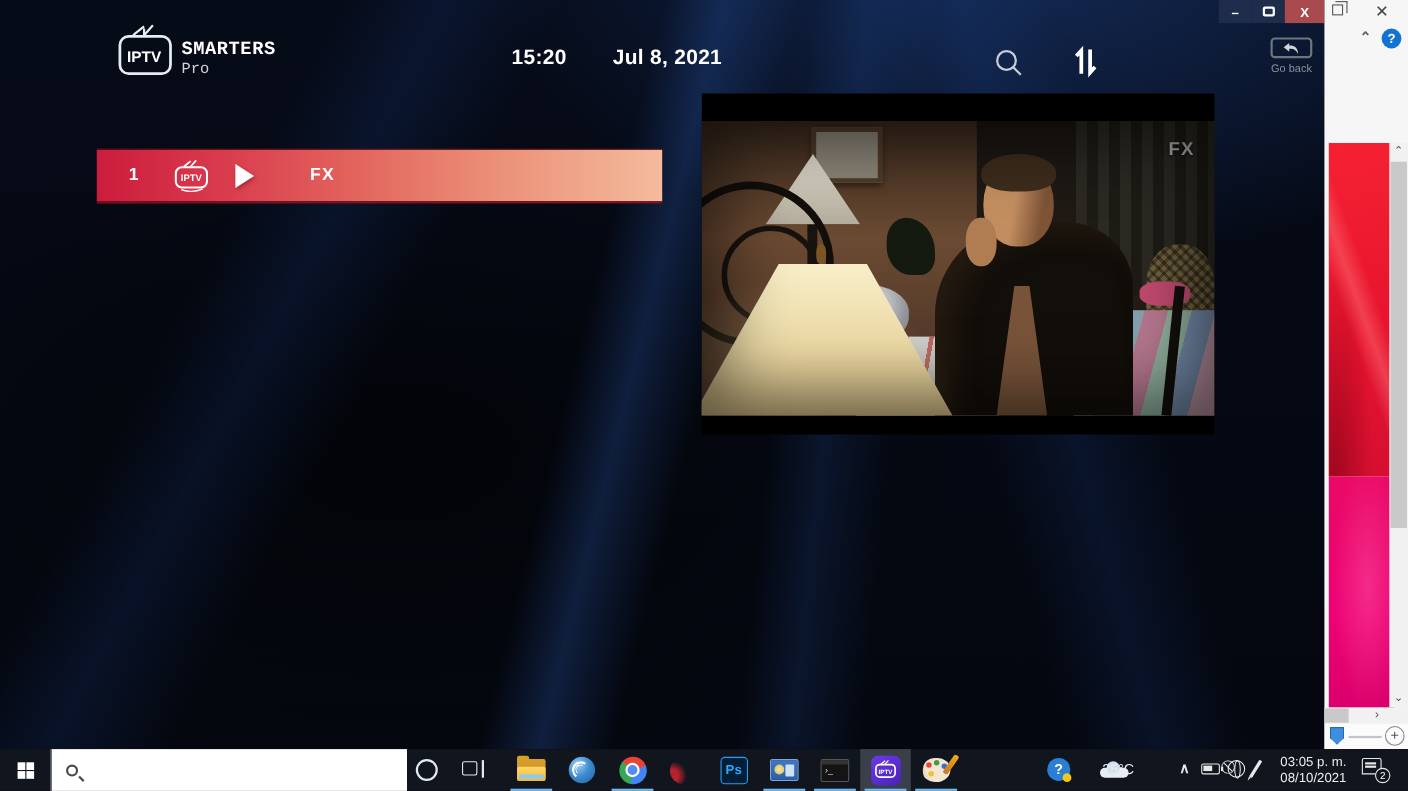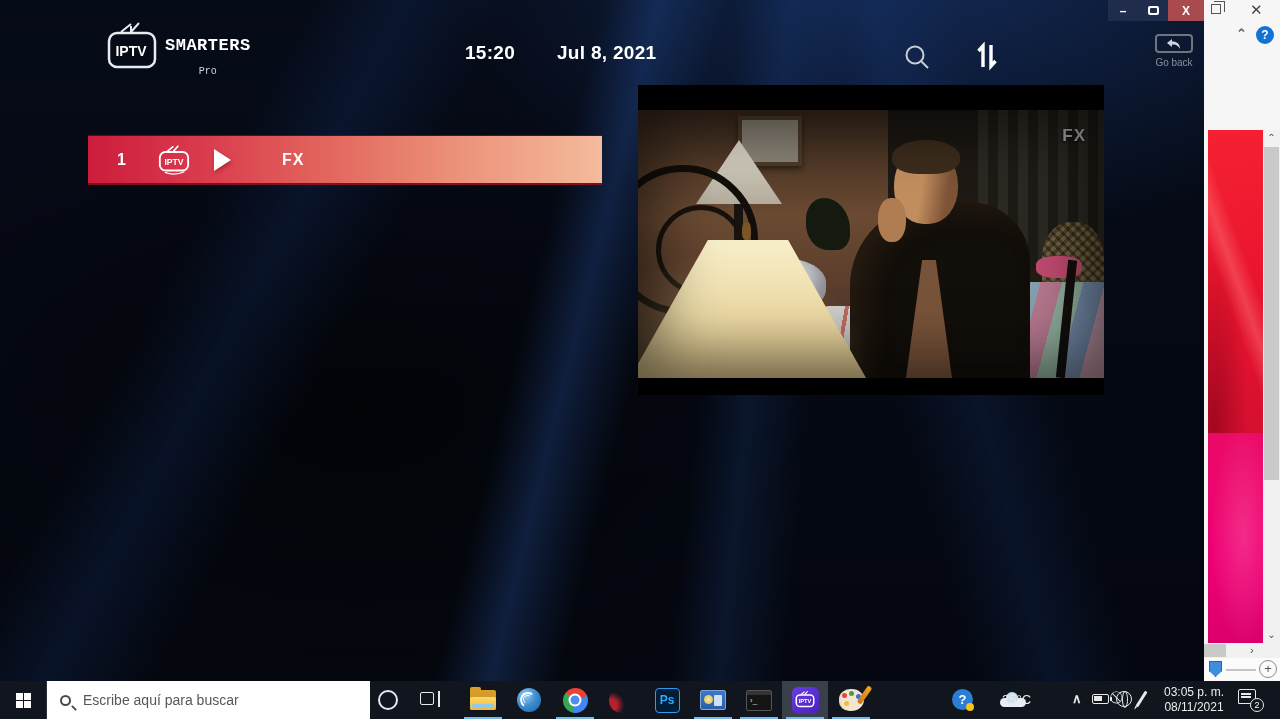--- a/index.html
+++ b/index.html
@@ -32,21 +32,21 @@
   
   #goback { left:1146px; top:34px; width:56px; text-align:center; }
   #goback .gb-box { margin:0 auto; width:38px; height:19px; border:2px solid #6f747d;
                     border-radius:4px; display:flex; align-items:center; justify-content:center; }
   #goback .gb-label { margin-top:4px; color:#8b9099; font-size:10px; }
 
   
   #logo { left:103px; top:20px; display:flex; align-items:flex-start; }
   #logo .brandwrap { margin-left:4px; margin-top:16px;font-family:Liberation Mono, monospace; }
   #logo .brand { color:#fff; font-weight:bold; font-size:17px; letter-spacing:.5px; }
-  #logo .sub { color:#cfd4dc; font-size:10px; text-align:center; margin-top:11px; }
+  #logo .sub { color:#cfd4dc; font-size:14px; text-align:left; margin-top:0px; }
   .bartime { color:#fff; font-size:19px; font-weight:bold; letter-spacing:.3px; }
   #time { left:465px; top:42px; }
   #date { left:557px; top:42px; }
   #search-ic { left:903px; top:43px; width:28px; height:28px; cursor:pointer; }
   #sort-ic { left:974px; top:41px; width:26px; height:30px; cursor:pointer; }
 
   
   #cat-header { left:88px; top:88px; width:514px; height:46px; background:#060608;
                 display:flex; align-items:center; justify-content:space-between; padding:0 34px; }
   #cat-title { color:#fff; font-weight:bold; font-size:15px; letter-spacing:.3px; }
@@ -432,21 +432,20 @@
       <span class="winlogo">
         <span></span>
           <span></span>
           <span></span>
           <span></span>
       </span>
     </div>
 
     <div id="tb-search" class="abs">
       <span class="mag"></span>
-      <input type="text" placeholder="Escribe aquí para buscar" style="">
     </div>
 
     <div id="cortana" class="abs"></div>
 
     <div id="taskview" class="abs">
       <span class="tv-rect"></span>
       <span class="tv-bar"></span>
     </div>
 
     <div class="tb-cell" style="left:460px">
@@ -509,21 +508,21 @@
 
     <div id="tray-help">?</div>
     <span class="cloud"></span>
     <span id="tray-temp" class="tray-txt">25°C</span>
     <span id="tray-chev">∧</span>
     <span class="battery"></span>
     <span class="globe"></span>
     <span class="pen"></span>
     <div id="tray-clock">
       <div>03:05 p. m.</div>
-      <div>08/11/2021</div>
+      <div>08/10/2021</div>
     </div>
     <div id="tray-notif">
       <span class="bubble"></span>
       <span class="badge">2</span>
     </div>
   </div>
 
 </div>
 
 </body></html>

